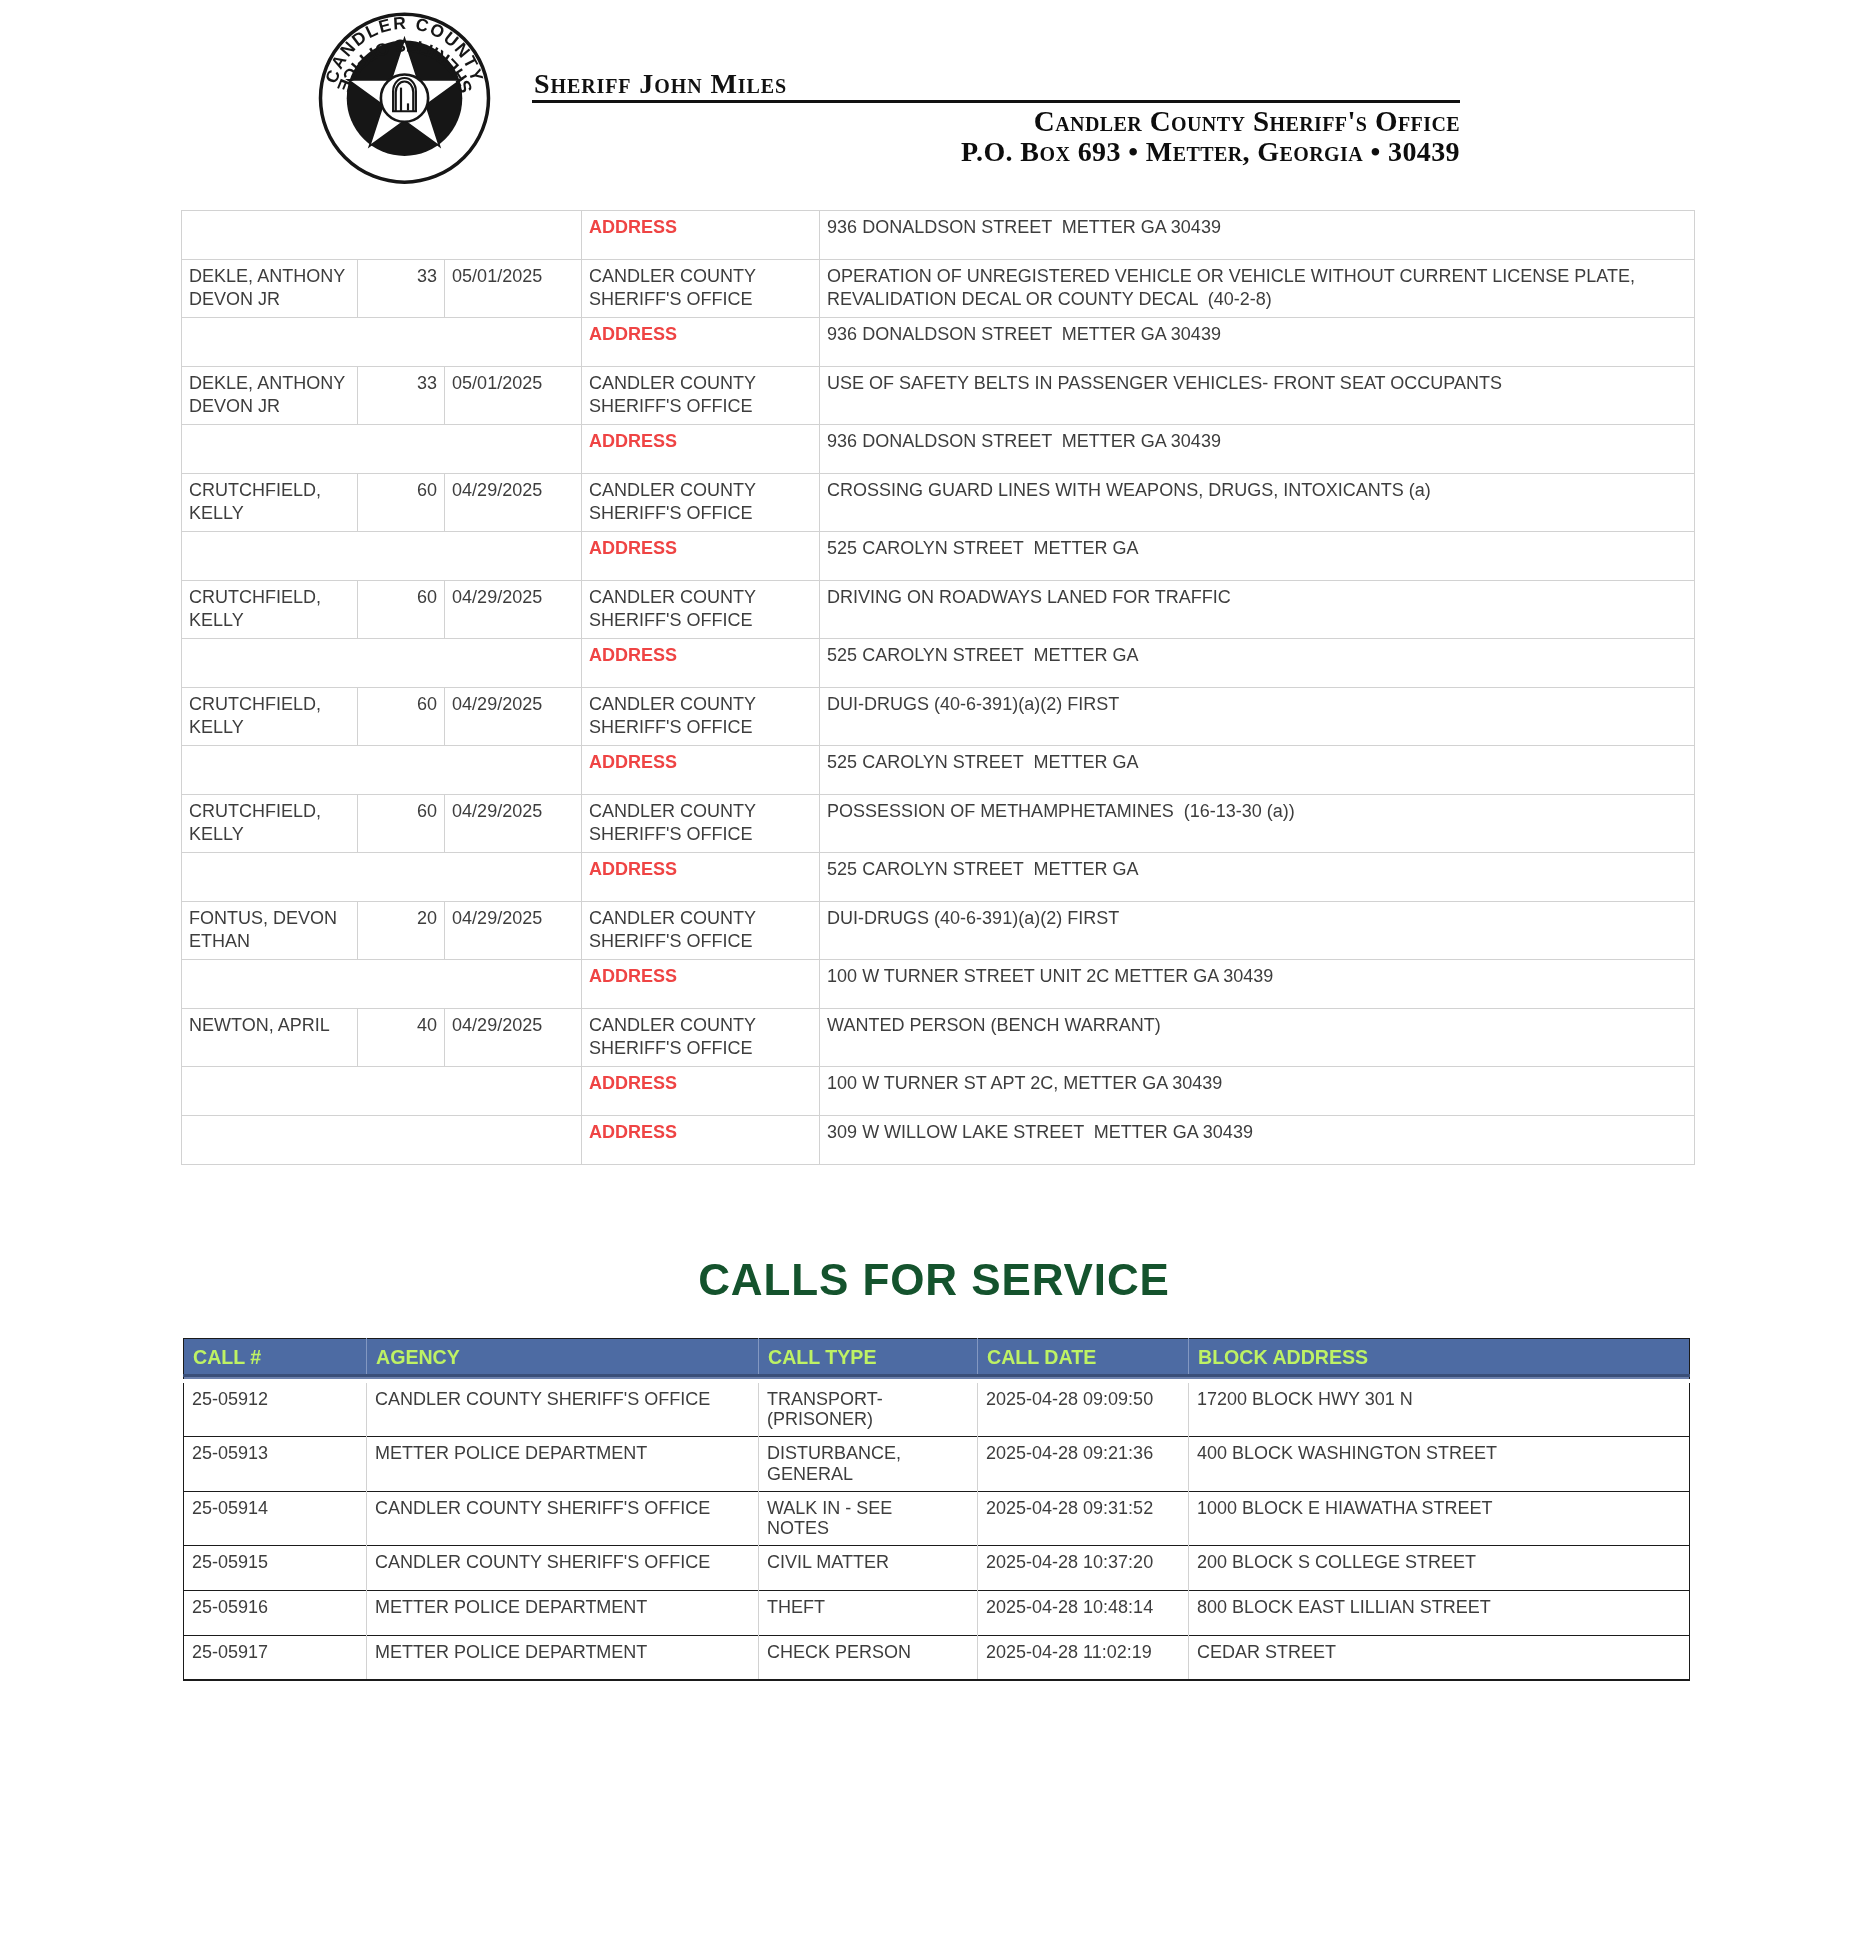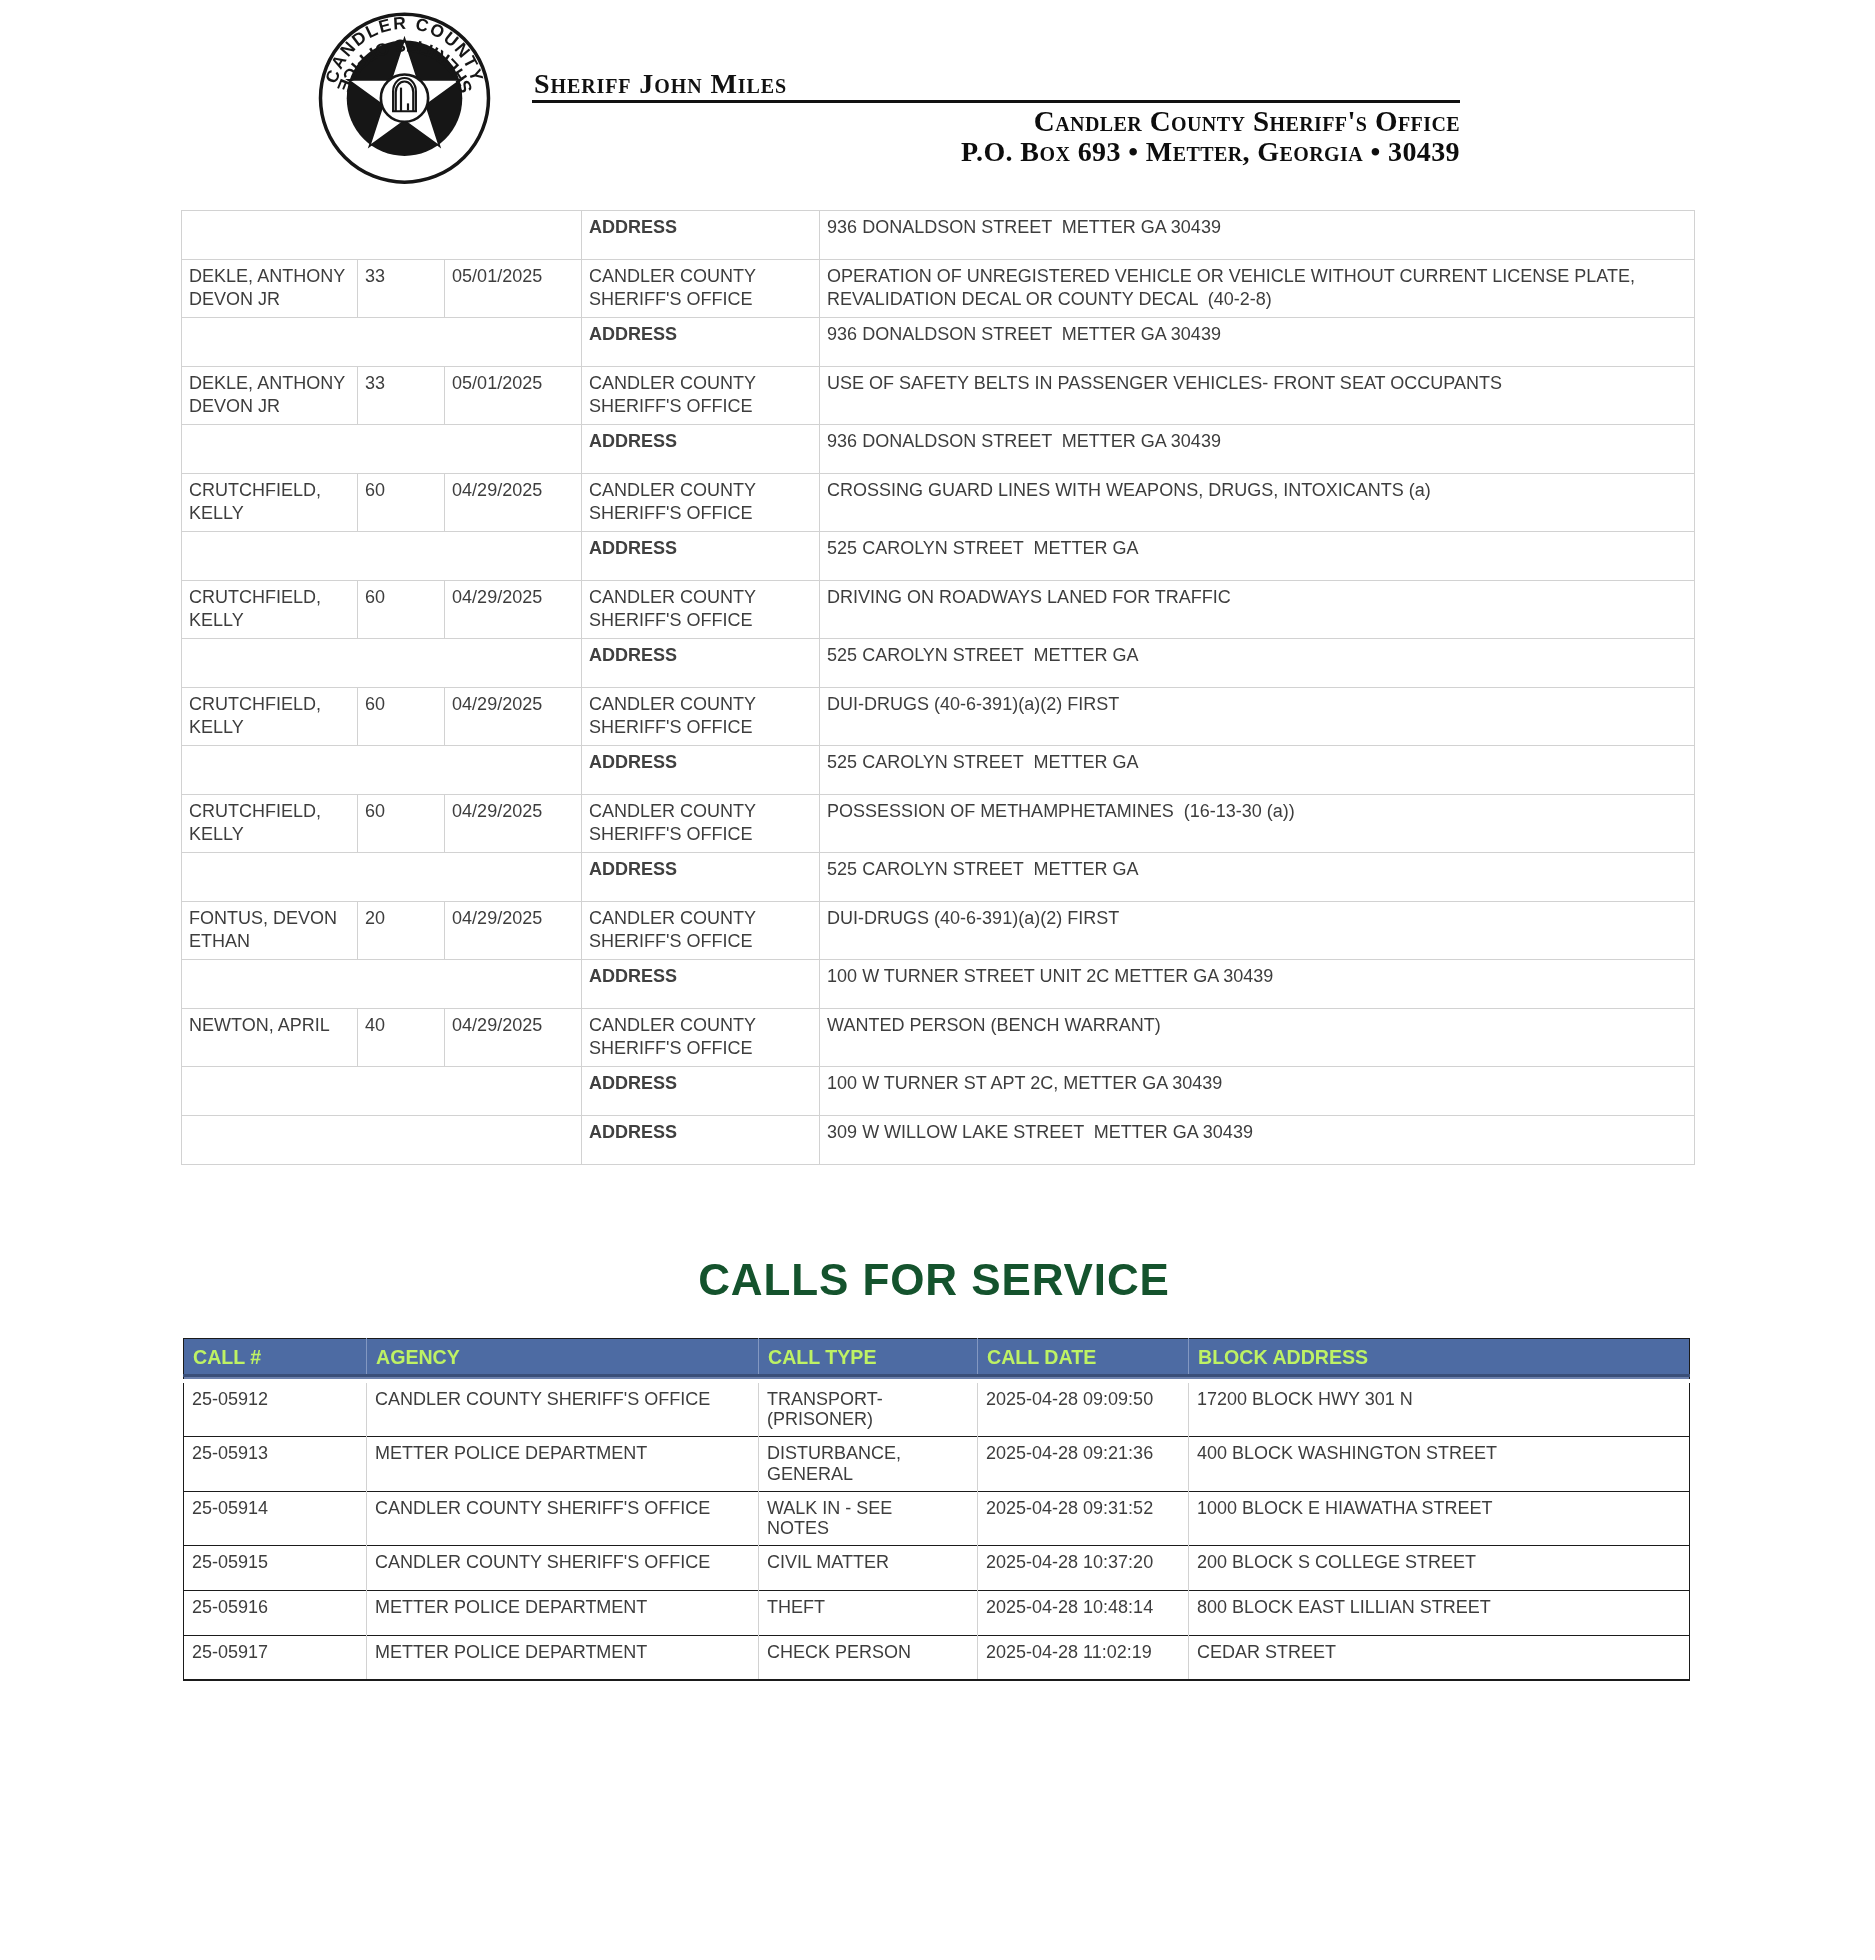--- a/index.html
+++ b/index.html
@@ -34,22 +34,22 @@
     border-collapse:collapse; table-layout:fixed;
     font-size:18px; line-height:23px; color:var(--cell-text,#3d3d3d);
   }
   .arrest-table td {
     border:1.8px solid var(--grid,#d2d2d2);
     vertical-align:top; padding:4.5px 7.1px; white-space:pre-wrap;
     overflow:hidden;
   }
   .arrest-table tr.address-row { height:49px; }
   .arrest-table tr.arrest-row  { height:58px; }
-  .arrest-table td.c-age  { text-align:left; padding-right:7.1px; }
-  .arrest-table td.c-addr-label { font-weight:bold; color:#404040;margin-left:36px; }
+  .arrest-table td.c-age  { text-align:right; padding-right:7.1px; }
+  .arrest-table td.c-addr-label { font-weight:bold; color:#ef4444;margin-left:36px; }
 
   
   .section-title {
     position:absolute; left:0; top:1255px; width:1868px; text-align:center;
     font-weight:bold; font-size:44px; letter-spacing:0.9px; color:#14532d;
   }
   .calls-table {
     position:absolute; left:183px; top:1338px; width:1506px;
     border-collapse:collapse; table-layout:fixed;
     font-size:18px; line-height:20.5px; color:var(--cell-text,#3d3d3d);

